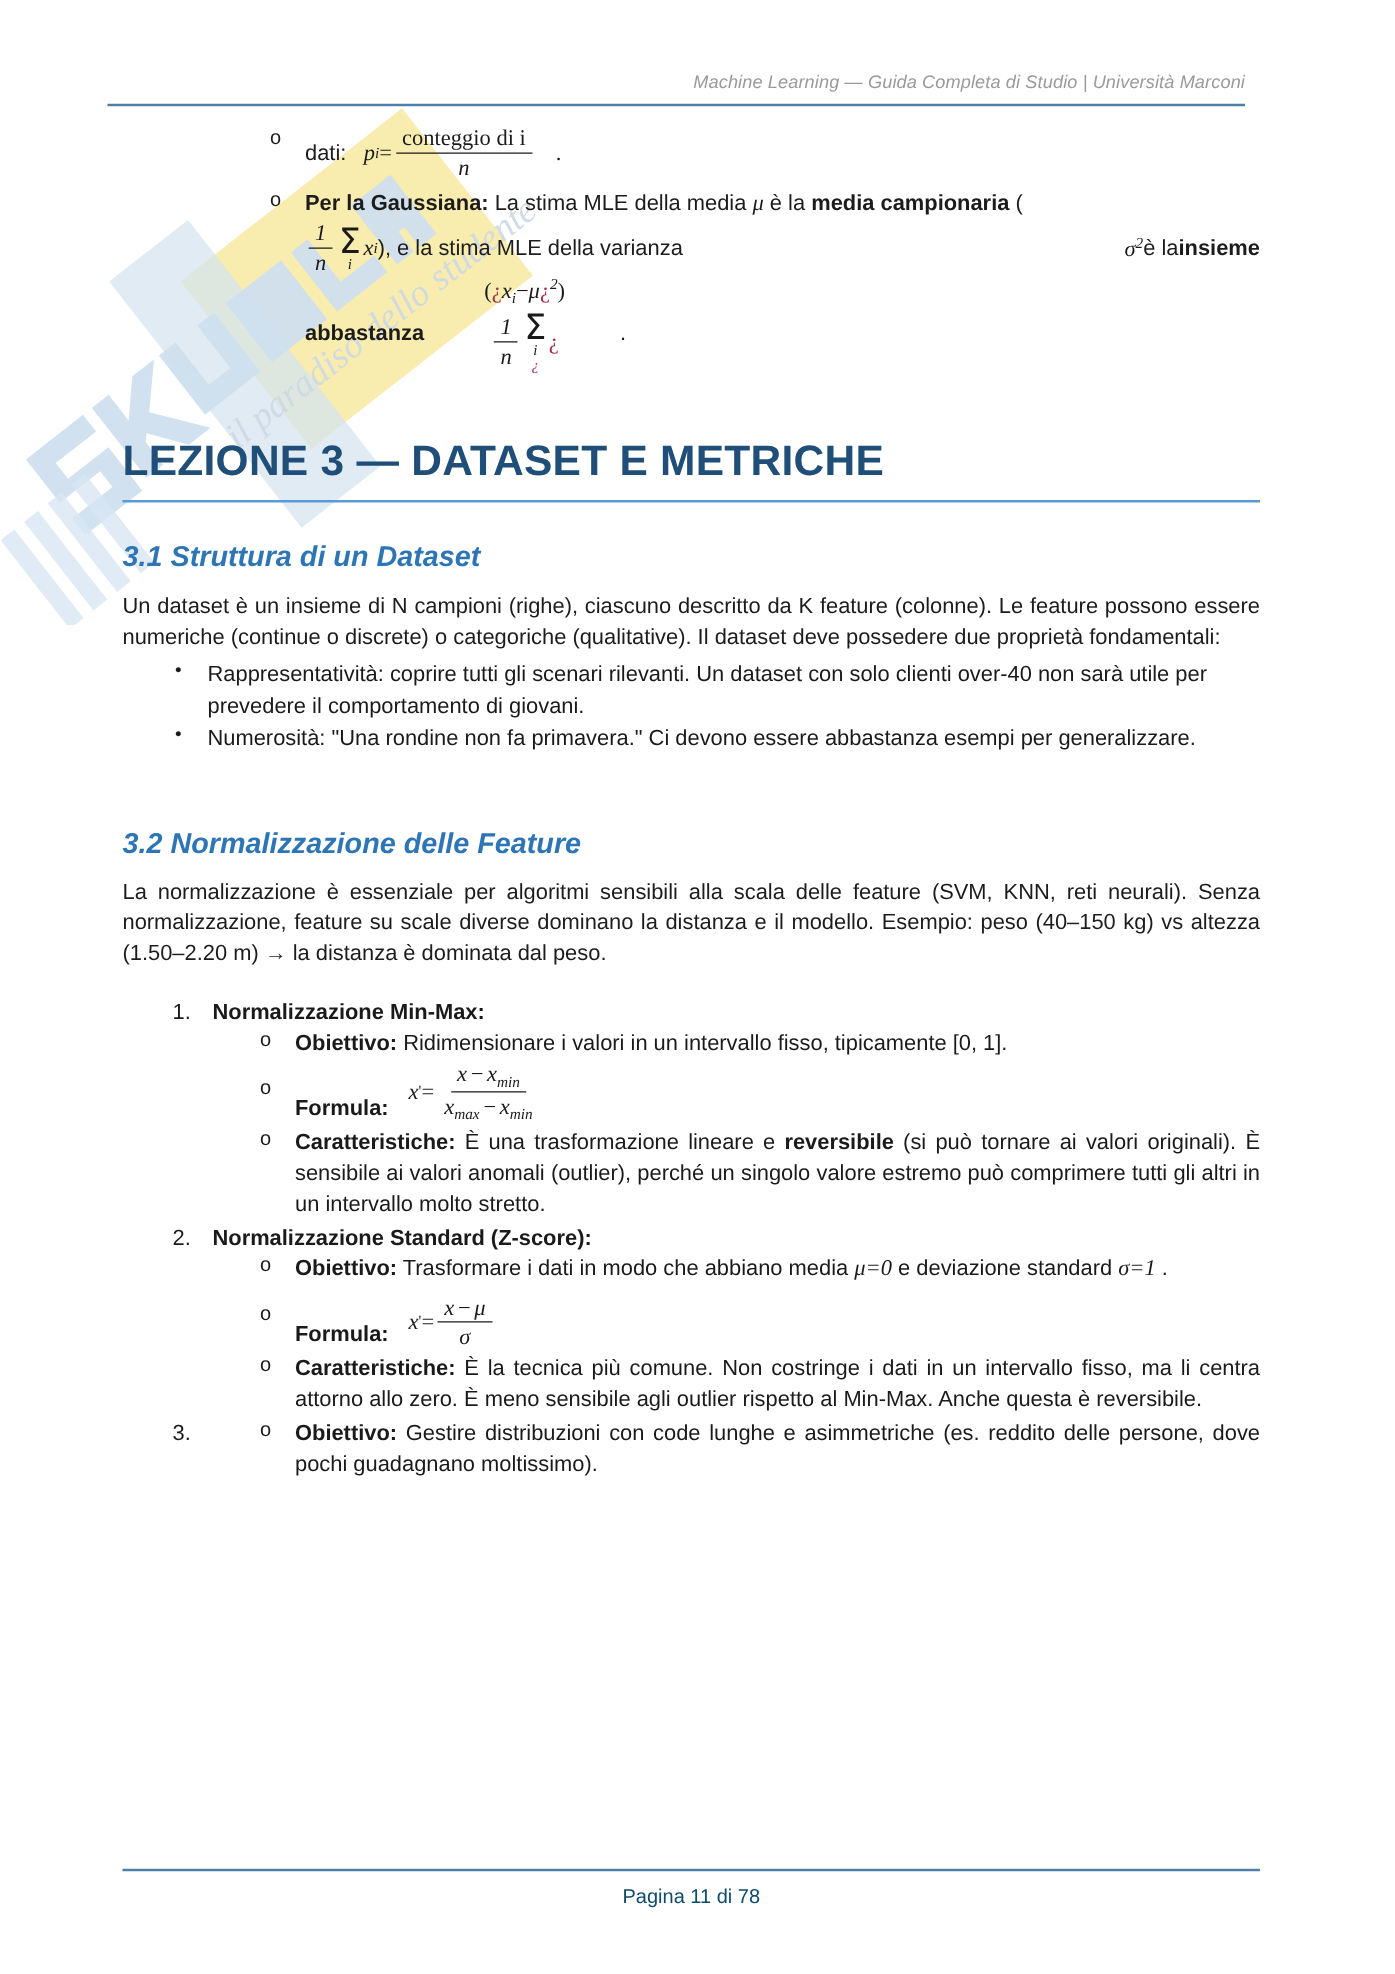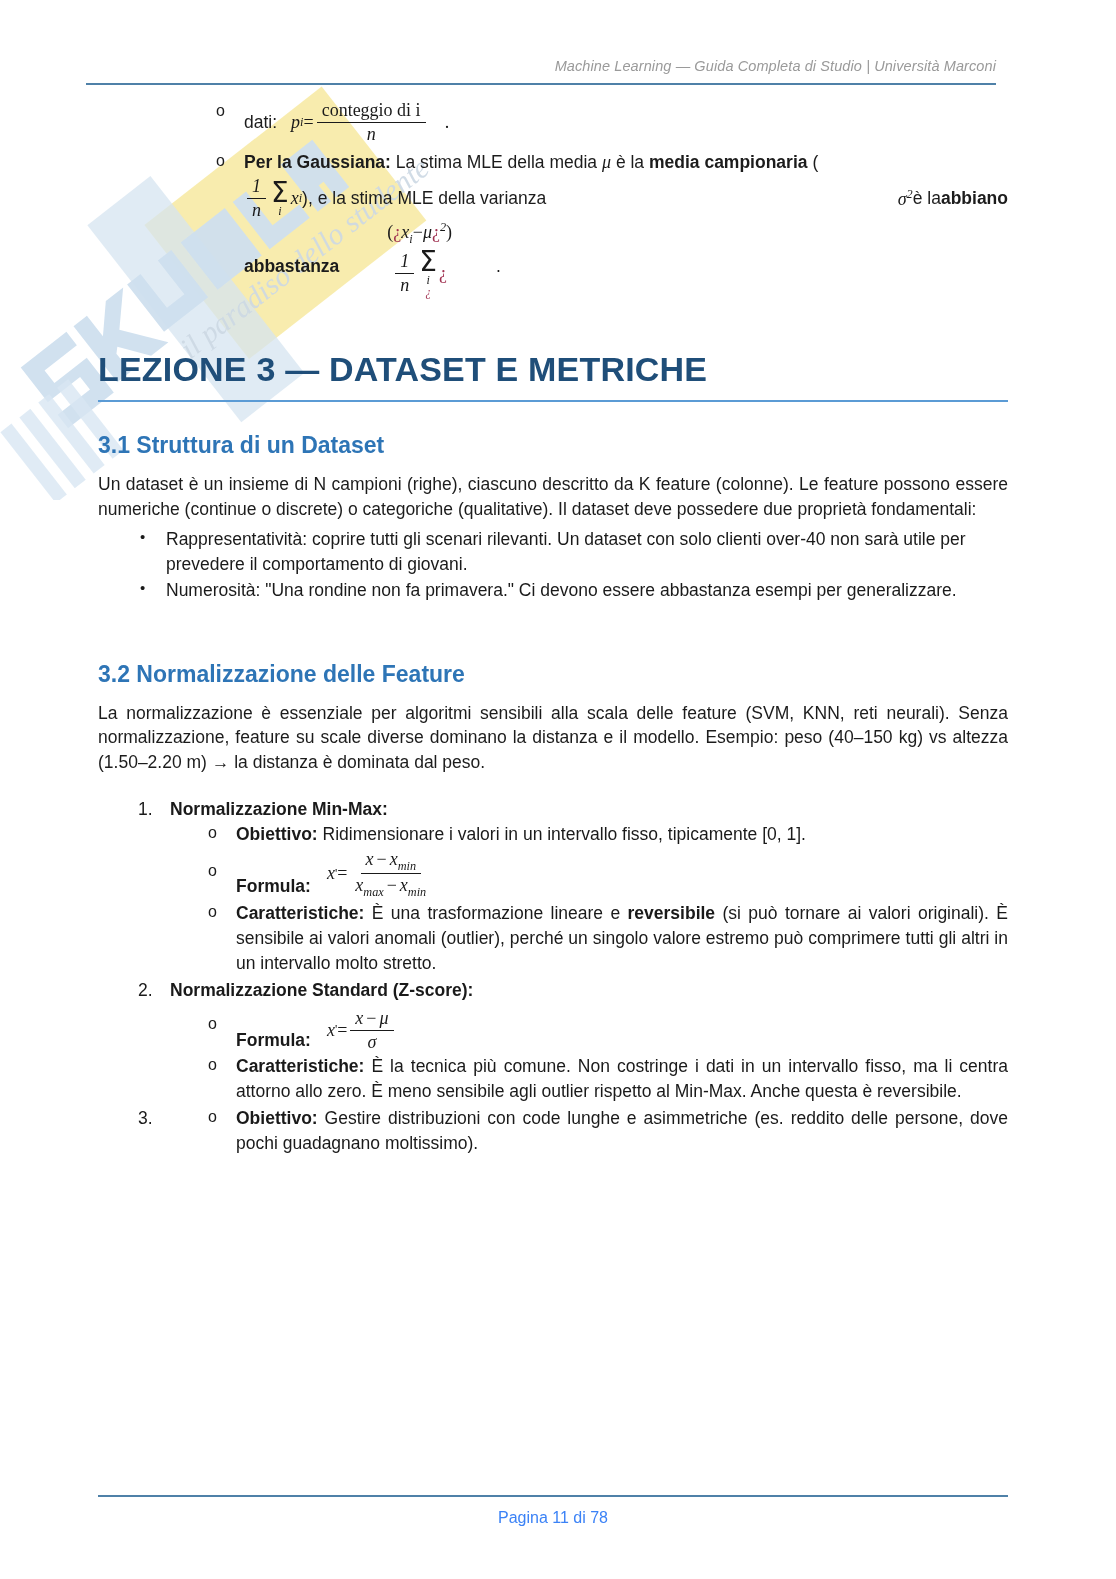--- a/index.html
+++ b/index.html
@@ -181,20 +181,21 @@
     height: 2px;
     background: #5b9bd5;
     width: 100%;
   }
   .h2 {
     font-size: 23px;
     font-weight: bold;
     color: #2e75b6;
     margin: 0 0 12px 0;
     line-height: 1.2;
+    font-style: italic;
   }
   .sec-31 { margin-top: 30px; }
   .sec-32 { margin-top: 58px; }
 
   
   .dlist {
     list-style: none;
     margin: 6px 0 0 0;
     padding: 0;
   }
@@ -276,21 +277,21 @@
   }
   .rule-bottom {
     height: 2px;
     background: #4f81a8;
     width: 100%;
   }
   .footer-text {
     margin-top: 12px;
     text-align: center;
     font-size: 16px;
-    color: #3b82f6;
+    color: #0c4a6e;
   }
 </style>
 </head>
 <body>
 
 <div class="page">
 
   <div class="watermark">
     <svg class="wm-svg" viewBox="0 0 560 470" xmlns="http://www.w3.org/2000/svg">
 
@@ -366,21 +367,21 @@
             <span class="sum">
               <span class="sigma">Σ</span>
               <span class="lim">i</span>
             </span>
             <span>x</span>
               <sub>i</sub>
           </span>
           <span class="para" style="flex:1;">), e la stima MLE della varianza </span>
           <span class="math"><span>σ</span><sup>2</sup></span>
           <span class="para"> è la </span>
-          <b class="para">abbiano</b>
+          <b class="para">insieme</b>
         </div>
         <div class="mathline" style="align-items:flex-start;">
           <b class="para" style="margin-top:34px; margin-right:48px;">abbastanza</b>
           <span style="display:inline-flex; flex-direction:column; align-items:center;">
             <span class="math" style="margin-bottom:2px;"><span class="up">(</span><span class="qm">¿</span><span>x</span><sub>i</sub><span class="up">−</span><span>μ</span><span class="qm">¿</span><sup>2</sup><span class="up">)</span></span>
             <span class="math mrow">
               <span class="frac">
                 <span class="num">1</span>
                 <span class="den">n</span>
               </span>
@@ -439,20 +440,23 @@
             <li>
               <b>Caratteristiche:</b><span> È una trasformazione lineare e </span><b>reversibile</b><span> (si può tornare ai valori originali). È sensibile ai valori anomali (outlier), perché un singolo valore estremo può comprimere tutti gli altri in un intervallo molto stretto.</span>
             </li>
           </ul>
         </li>
 
         <li>
           <span class="nlabel">2.</span>
           <div class="ntitle">Normalizzazione Standard (Z-score):</div>
           <ul class="sublist">
+            <li>
+              <b>Obiettivo:</b><span> Trasformare i dati in modo che abbiano media </span><span class="math">μ=0</span><span> e deviazione standard </span><span class="math">σ=1</span><span> .</span>
+            </li>
             <li class="formula-li">
               <b class="fl-label">Formula:</b>
               <span class="math mrow">
                 <span>x</span>
                   <span class="prime">'</span>
                 <span class="up">=</span>
                 <span class="frac">
                   <span class="num"><span>x</span><span class="up" style="margin:0 3px;">−</span><span>μ</span></span>
                   <span class="den">σ</span>
                 </span>

